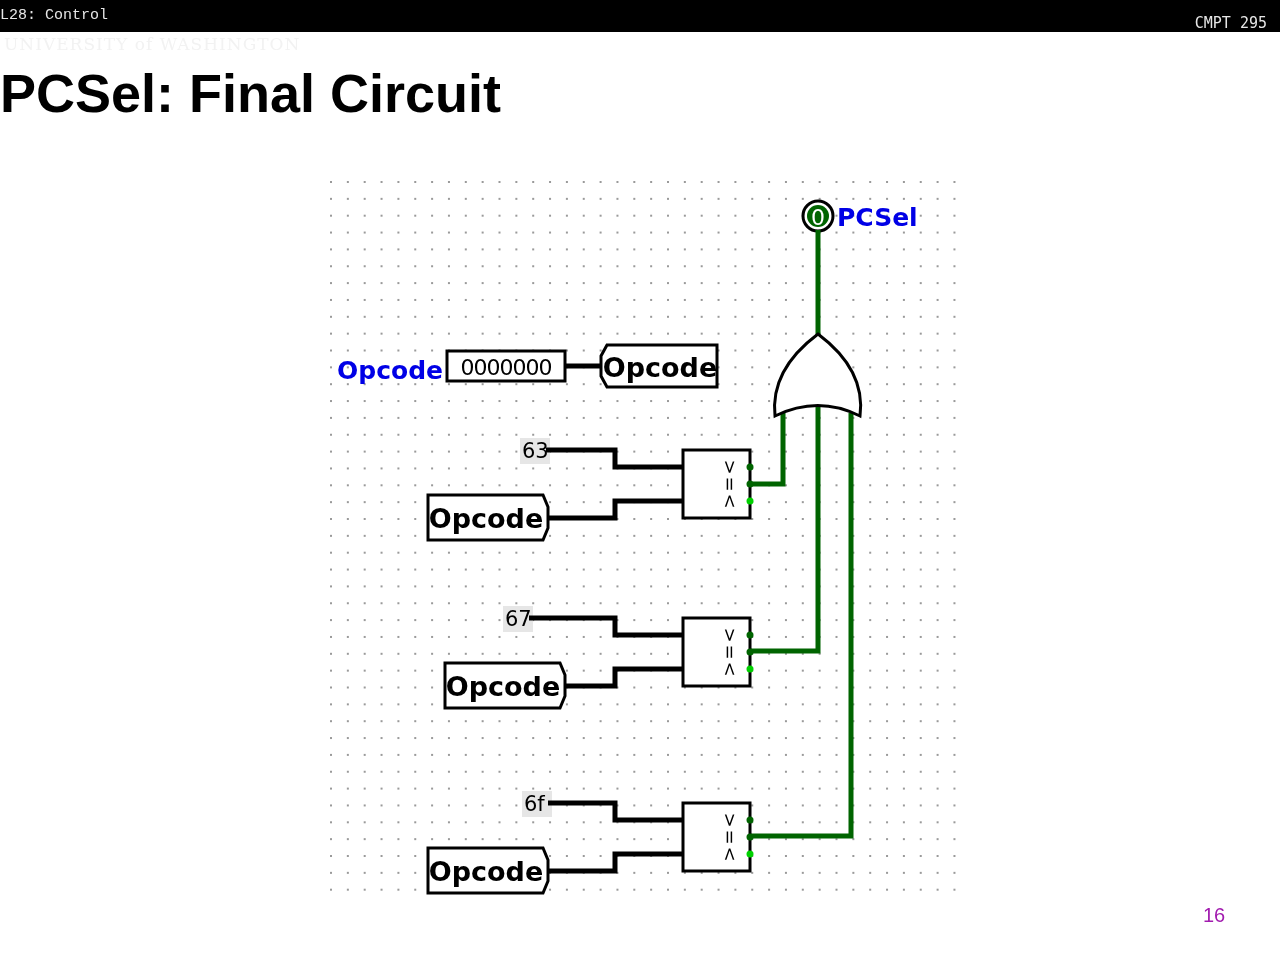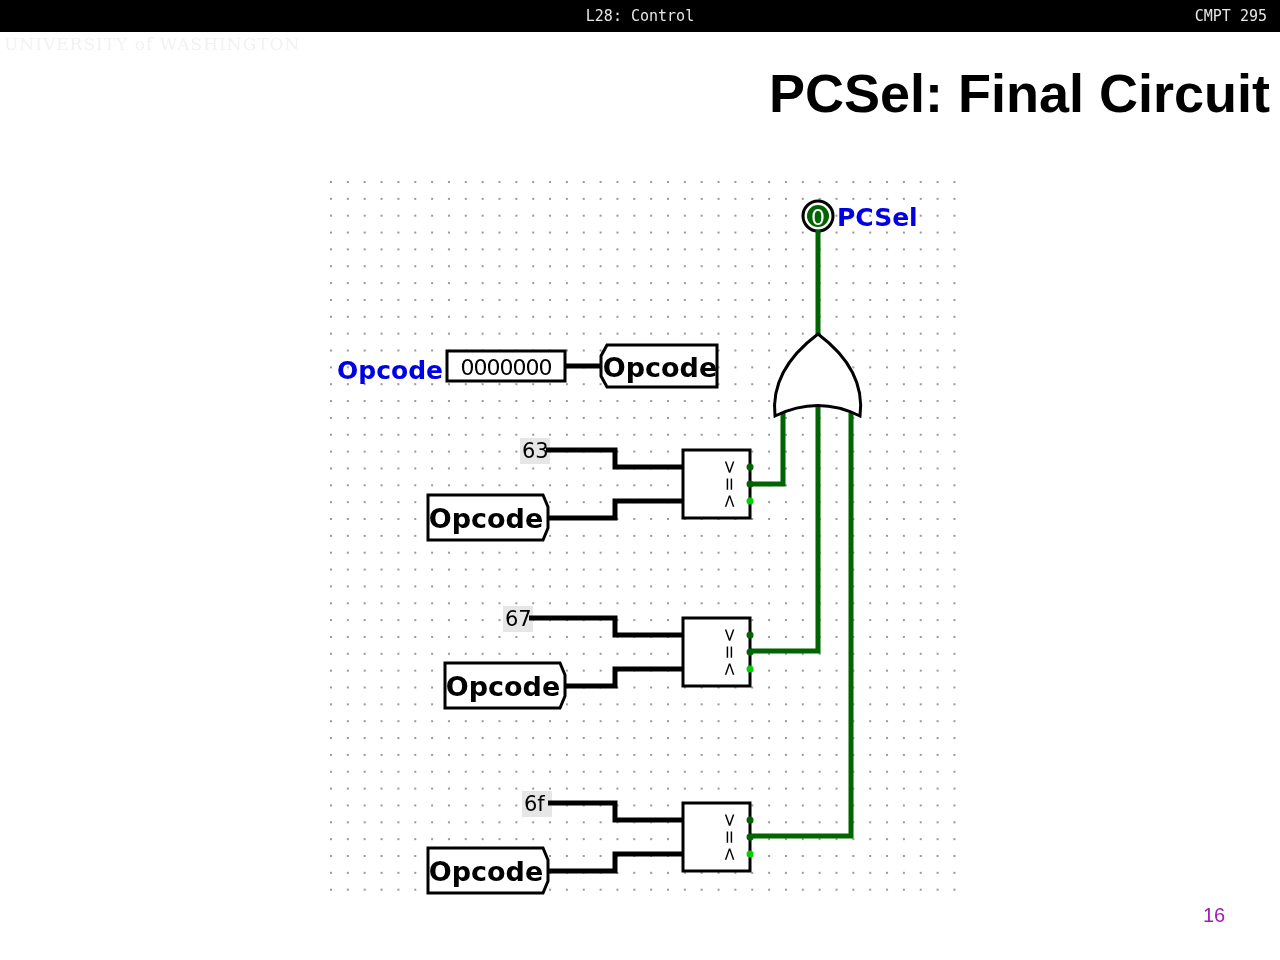--- a/index.html
+++ b/index.html
@@ -1,21 +1,21 @@
 <!DOCTYPE html>
 <html><head>
 <meta charset="utf-8">
 <style>
   html,body{margin:0;padding:0;}
   body{width:1280px;height:960px;background:#fff;position:relative;overflow:hidden;font-family:"DejaVu Sans",sans-serif;}
   .topbar{position:absolute;left:0;top:0;width:1280px;height:32px;background:#000;color:#e6e6e6;font-family:"DejaVu Sans Mono",monospace;font-size:15px;}
-  .topbar .center{position:absolute;left:0;width:1280px;top:7px;text-align:center;}
-  .topbar .right{position:absolute;right:13px;top:7px;}
+  .topbar .center{position:absolute;left:0;width:1280px;top:7px;font-family:Liberation Mono, monospace;}
+  .topbar .right{position:absolute;right:13px;top:14px;}
   .uw{position:absolute;left:4px;top:34px;color:#f2f2f2;font-family:"DejaVu Serif",serif;font-size:17px;letter-spacing:1px;white-space:nowrap;}
-  .title{position:absolute;left:0;width:1270px;top:62px;text-align:right;font-family:"Liberation Sans",sans-serif;font-weight:bold;font-size:54px;color:#000;}
+  .title{position:absolute;left:0;width:1270px;top:62px;text-align:left;font-family:"Liberation Sans",sans-serif;font-weight:bold;font-size:54px;color:#000;}
   .pagenum{position:absolute;left:1203px;top:904px;font-family:"Liberation Sans",sans-serif;font-size:20px;color:#a21caf;}
   svg.circuit{position:absolute;left:0;top:0;}
   .lbl{font-family:"DejaVu Sans",sans-serif;font-weight:bold;}
 </style>
 </head>
 <body>
 
 <div class="topbar">
   <div class="center">L28: Control</div>
   <div class="right">CMPT 295</div>

